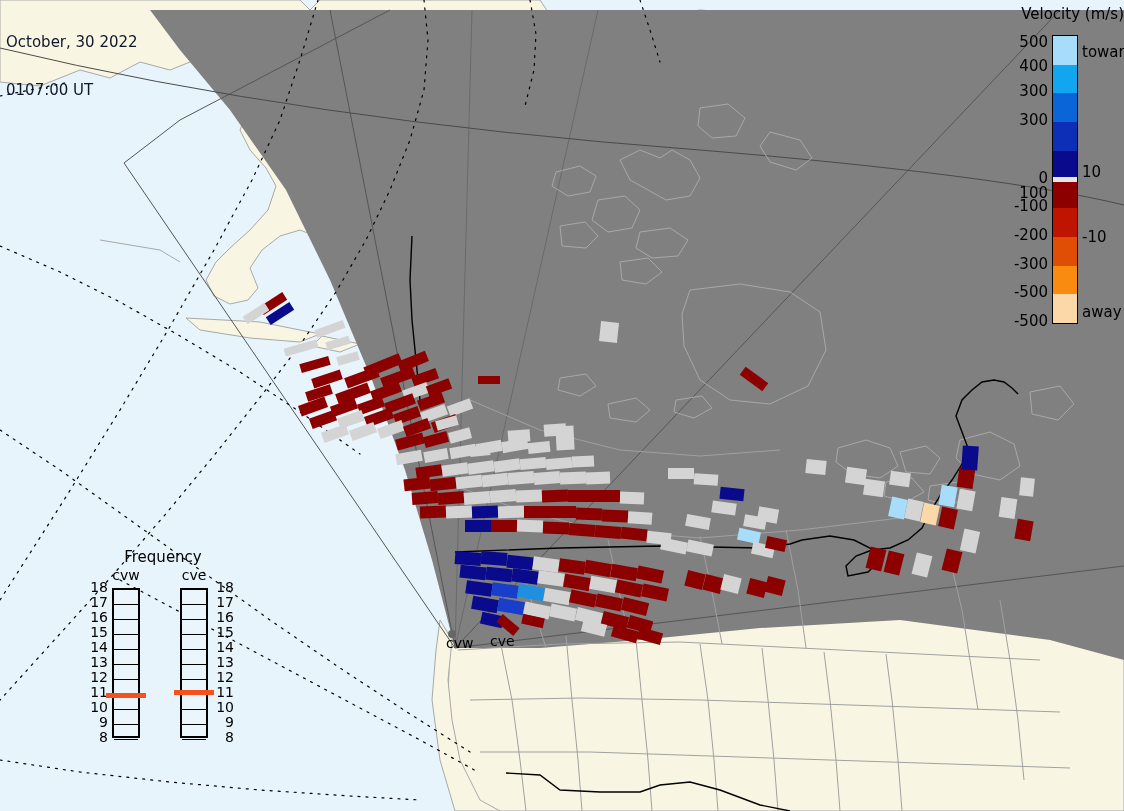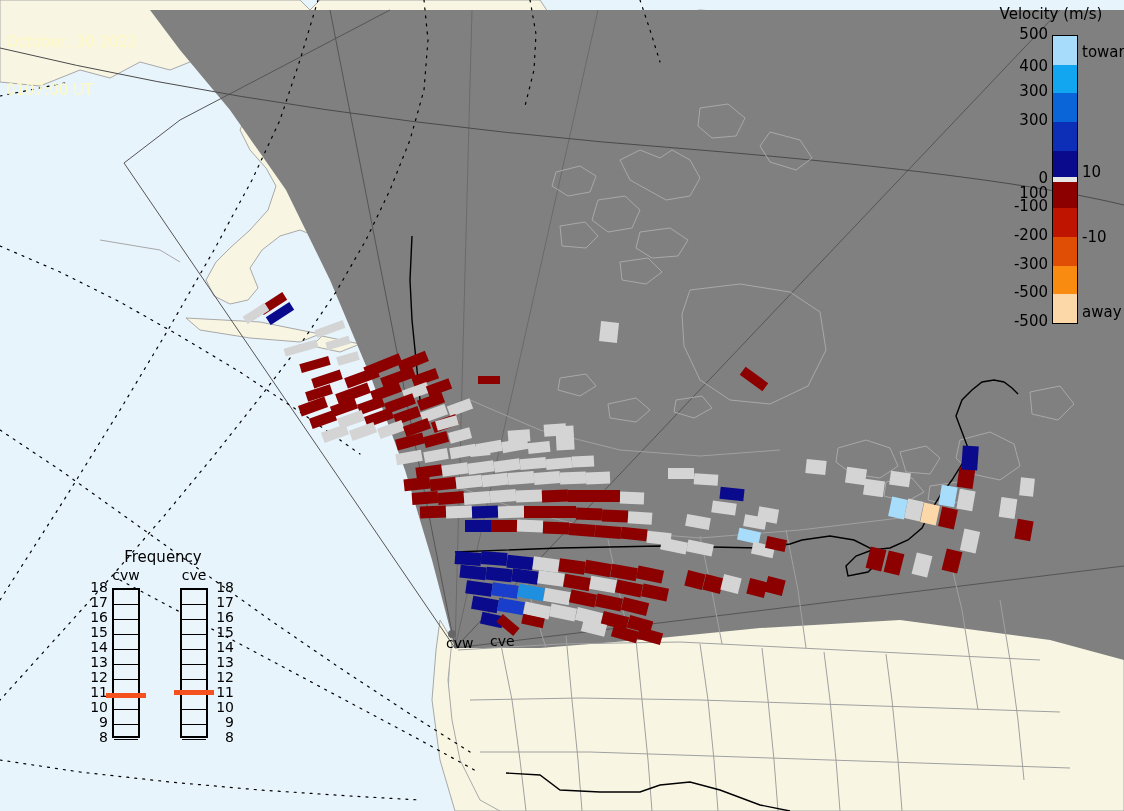--- a/index.html
+++ b/index.html
@@ -1,25 +1,25 @@
 <!DOCTYPE html>
 <html><head>
 <meta charset="utf-8">
 <style>
   html,body{margin:0;padding:0;background:#808080;}
   body{font-family:"DejaVu Sans",sans-serif;}
   #stage{position:relative;width:1124px;height:811px;overflow:hidden;background:#808080;}
   #mapsvg{position:absolute;left:0;top:0;width:1124px;height:811px;}
 
-  .title-block{position:absolute;left:6px;top:2px;color:#fef9c3;font-size:15px;line-height:16px;white-space:pre;letter-spacing:0px;}
+  .title-block{position:absolute;left:6px;top:2px;color:#0f172a;font-size:15px;line-height:16px;white-space:pre;letter-spacing:0px;}
   .title-block div{font-family:"DejaVu Sans",sans-serif;}
 
   
   #cbar{position:absolute;left:1010px;top:5px;width:114px;height:330px;}
-  #cbar .cb-title{position:absolute;left:-32px;top:0px;width:146px;text-align:center;font-size:15px;color:#000;}
+  #cbar .cb-title{position:absolute;left:-32px;top:0px;width:146px;text-align:right;font-size:15px;color:#000;}
   #cbar .cb-strip{position:absolute;left:42px;top:30px;width:26px;height:289px;border:1px solid #000;box-sizing:border-box;}
   #cbar .cb-band{position:absolute;left:0;width:100%;}
   #cbar .cb-tick{position:absolute;right:76px;width:60px;text-align:right;font-size:15px;color:#000;}
   #cbar .cb-side{position:absolute;left:72px;font-size:15px;color:#000;white-space:nowrap;}
 
   
   #freq{position:absolute;left:88px;top:548px;width:150px;height:250px;}
   #freq .f-title{position:absolute;left:0;top:0;width:150px;text-align:center;font-size:15px;color:#000;}
   #freq .f-head{position:absolute;top:19px;font-size:14px;color:#000;text-align:center;width:52px;}
   #freq .f-col{position:absolute;top:40px;width:28px;height:150px;border:2px solid #000;box-sizing:border-box;background:#eaf5fc;}
@@ -349,21 +349,21 @@
         <div class="cb-band" style="top: 86.1px; height: 28.7px; background: rgb(13, 47, 184); border-bottom: 1px solid rgb(0, 0, 0);"></div>
         <div class="cb-band" style="top: 114.8px; height: 25.83px; background: rgb(10, 10, 140); border-bottom: 1px solid rgb(0, 0, 0);"></div>
         <div class="cb-band" style="top: 140.63px; height: 5.74px; background: rgb(230, 230, 230); border-bottom: 1px solid rgb(0, 0, 0);"></div>
         <div class="cb-band" style="top: 146.37px; height: 25.83px; background: rgb(140, 0, 0); border-bottom: 1px solid rgb(0, 0, 0);"></div>
         <div class="cb-band" style="top: 172.2px; height: 28.7px; background: rgb(191, 21, 0); border-bottom: 1px solid rgb(0, 0, 0);"></div>
         <div class="cb-band" style="top: 200.9px; height: 28.7px; background: rgb(224, 78, 6); border-bottom: 1px solid rgb(0, 0, 0);"></div>
         <div class="cb-band" style="top: 229.6px; height: 28.7px; background: rgb(249, 139, 16); border-bottom: 1px solid rgb(0, 0, 0);"></div>
         <div class="cb-band" style="top: 258.3px; height: 28.7px; background: rgb(252, 216, 168);"></div>
       </div>
     <div id="cb-ticks">
-        <div class="cb-tick" style="top: 20px;">500</div>
+        <div class="cb-tick" style="top: 28px;">500</div>
         <div class="cb-tick" style="top: 52px;">400</div>
         <div class="cb-tick" style="top: 77.4px;">300</div>
         <div class="cb-tick" style="top: 106.1px;">300</div>
         <div class="cb-tick" style="top: 134.8px; margin-top: 44px;">100</div>
         <div class="cb-tick" style="top: 163.5px;">0</div>
         <div class="cb-tick" style="top: 192.2px;">-100</div>
         <div class="cb-tick" style="top: 220.9px;">-200</div>
         <div class="cb-tick" style="top: 249.6px;">-300</div>
         <div class="cb-tick" style="top: 278.3px;">-500</div>
         <div class="cb-tick" style="top: 307px;">-500</div>

